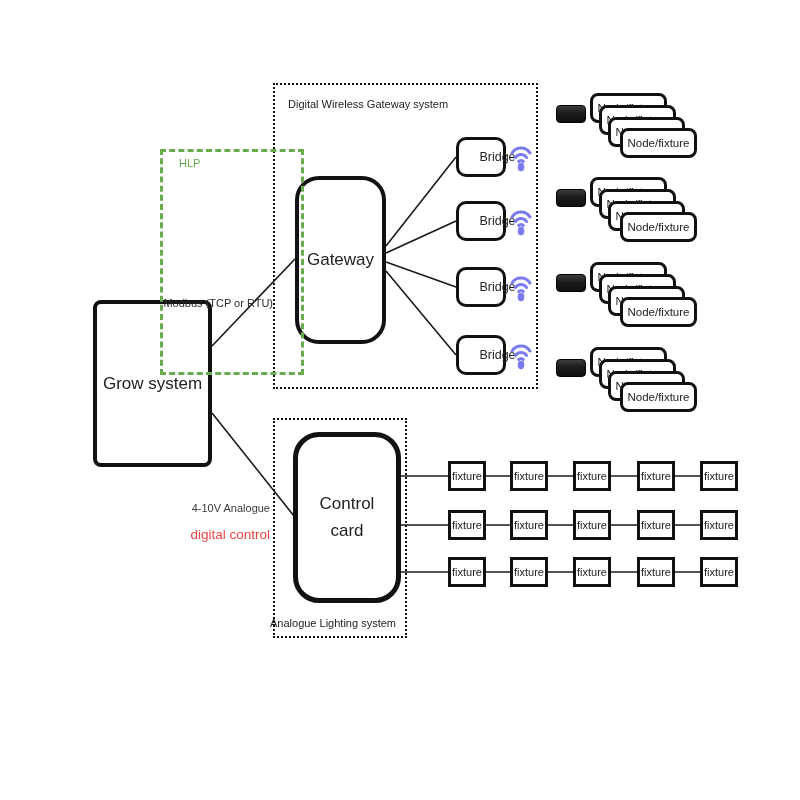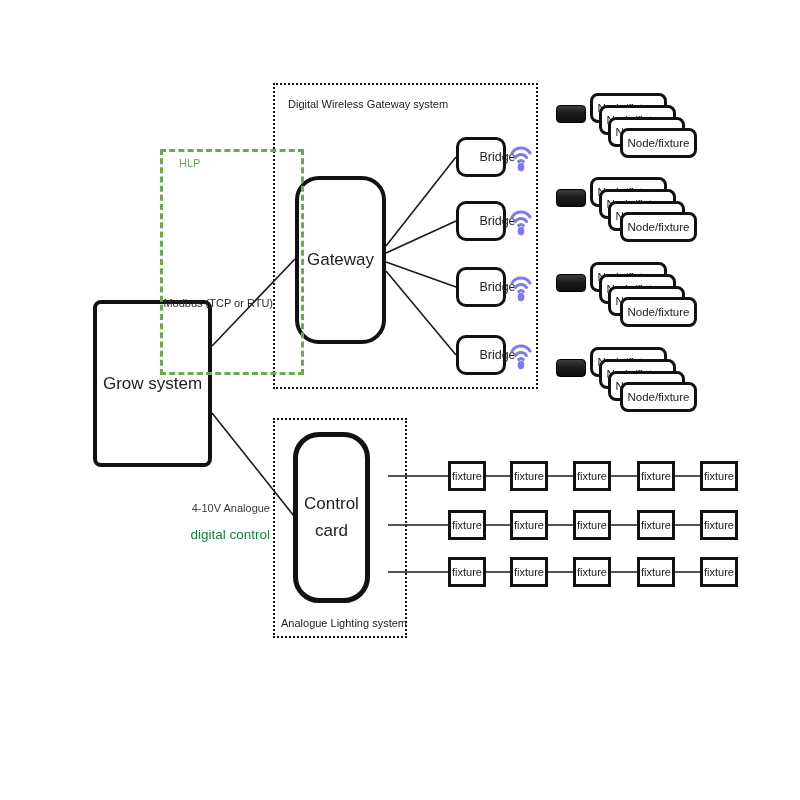--- a/index.html
+++ b/index.html
@@ -8,39 +8,39 @@
     font-family:"Liberation Sans", sans-serif;color:#222;overflow:hidden;
   }
   svg.wires{position:absolute;left:0;top:0;z-index:1;}
   .node-box{
     position:absolute;background:#fff;border:4px solid #111;border-radius:8px;
     display:flex;align-items:center;justify-content:center;text-align:center;
     box-sizing:border-box;z-index:2;
   }
   .grow{left:93px;top:300px;width:119px;height:167px;font-size:17px;}
   .gateway{left:295px;top:176px;width:91px;height:168px;border-radius:24px;font-size:17px;}
-  .control{left:293px;top:432px;width:77px;height:171px;border-radius:26px;border-width:5px;font-size:17px;line-height:1.55;}
+  .control{left:293px;top:432px;width:108px;height:171px;border-radius:26px;border-width:5px;font-size:17px;line-height:1.55;}
   .bridge{width:50px;height:40px;left:456px;border-width:3.5px;border-radius:10px;font-size:12.5px;padding-left:33px;}
   .fixture{width:38px;height:30px;border-width:3.5px;border-radius:0;font-size:11px;}
   .stackbox{width:77px;height:30px;border-width:3px;border-radius:8px;font-size:11.5px;white-space:nowrap;overflow:hidden;text-align:right;}
   .dash-container{
     position:absolute;border:2px dotted #111;box-sizing:border-box;z-index:0;background:transparent;
   }
   .digital-frame{left:273px;top:83px;width:265px;height:306px;}
   .analogue-frame{left:273px;top:418px;width:134px;height:220px;}
   .frame-title{position:absolute;font-size:11px;color:#1c1c1c;white-space:nowrap;z-index:3;}
   .hlp-frame{
     position:absolute;left:160px;top:149px;width:144px;height:226px;
     border:3px dashed var(--green);z-index:30;box-sizing:border-box;pointer-events:none;
   }
   .hlp-label{position:absolute;left:16px;top:5px;font-size:11px;color:var(--green);}
   .edge-label{position:absolute;font-size:11px;color:#2a2a2a;white-space:nowrap;z-index:3;text-align:right;}
   .modbus-label{left:163px;top:265px;width:110px;margin-top:32px;}
   .analogue-label-1{left:160px;top:502px;width:110px;color:#3b3b3b;}
-  .analogue-label-2{left:150px;top:527px;width:120px;font-size:13.5px;color:#15803d;}
+  .analogue-label-2{left:150px;top:527px;width:120px;font-size:13.5px;color:#ef4444;}
   .wifi{position:absolute;left:509px;width:24px;height:30px;z-index:2;}
   .dongle{
     position:absolute;left:556px;width:28px;height:16px;border-radius:4px;z-index:2;
     background:linear-gradient(180deg,#3d3d3d 0%,#1b1b1b 45%,#101010 100%);
     border:1px solid #000;
   }
 </style>
 </head>
 <body>
 
@@ -55,21 +55,21 @@
     <path d="M388 476 L724 476"></path>
     <path d="M388 525 L724 525"></path>
     <path d="M388 572 L724 572"></path>
   </g>
 </svg>
 
 <div class="dash-container digital-frame"></div>
 <div class="frame-title" style="left:288px;top:98px;">Digital Wireless Gateway system</div>
 
 <div class="dash-container analogue-frame"></div>
-<div class="frame-title" style="left:281px;top:617px;">Analogue Lighting system</div>
+<div class="frame-title" style="left:270px;top:617px;">Analogue Lighting system</div>
 
 <div class="node-box grow">
   <span>Grow system</span>
 </div>
 
 <div class="node-box gateway">
   <span>Gateway</span>
 </div>
 
 <div class="node-box control">

